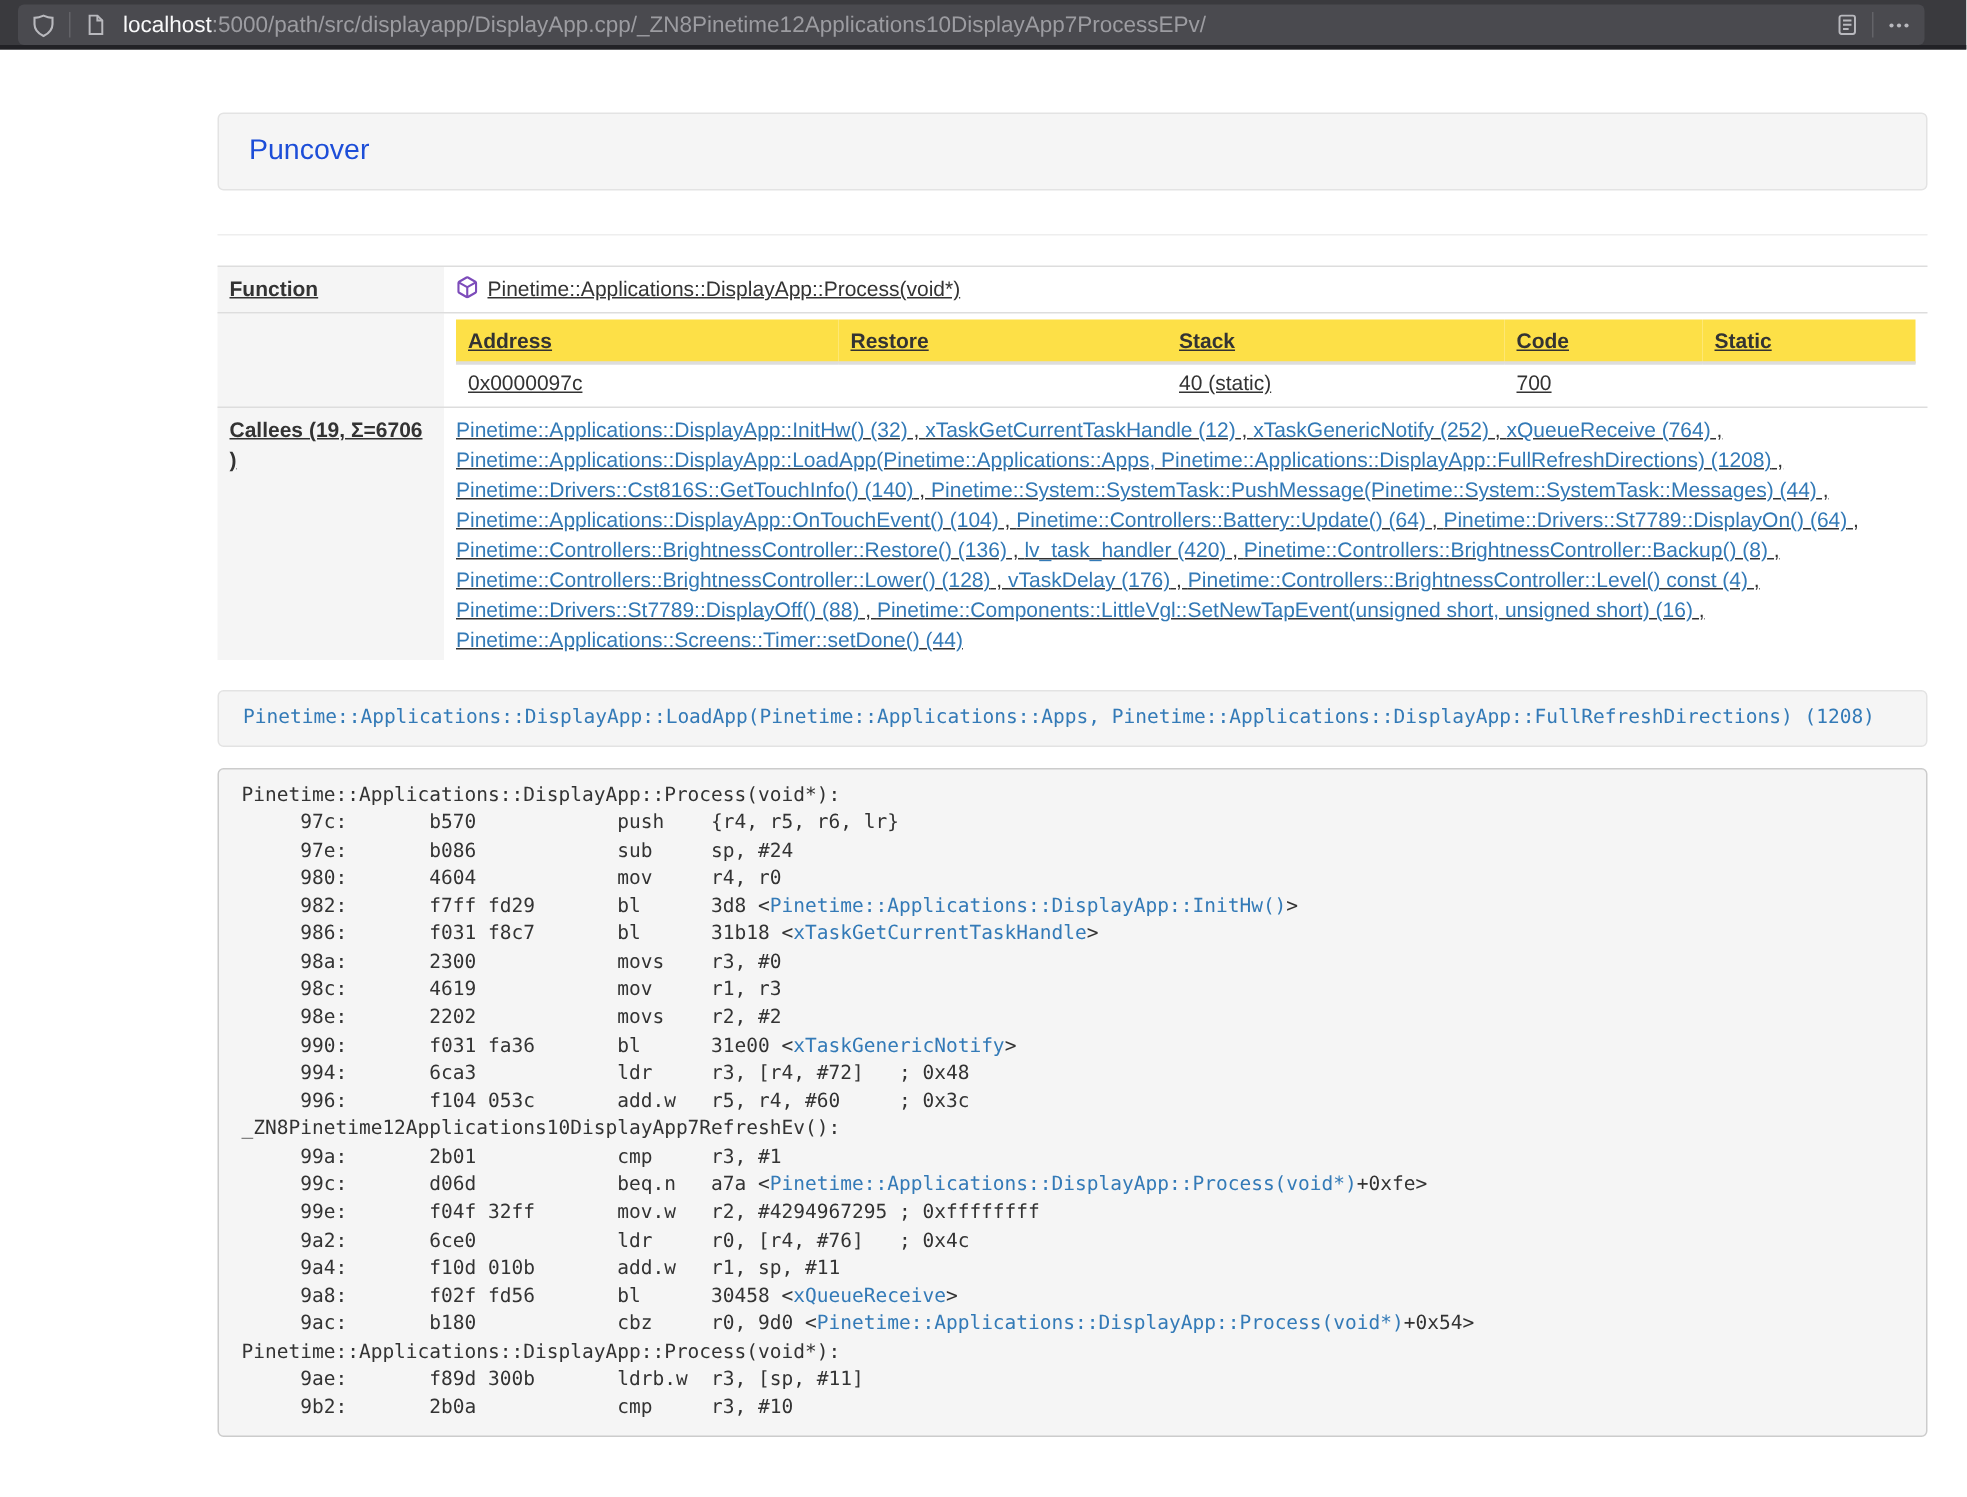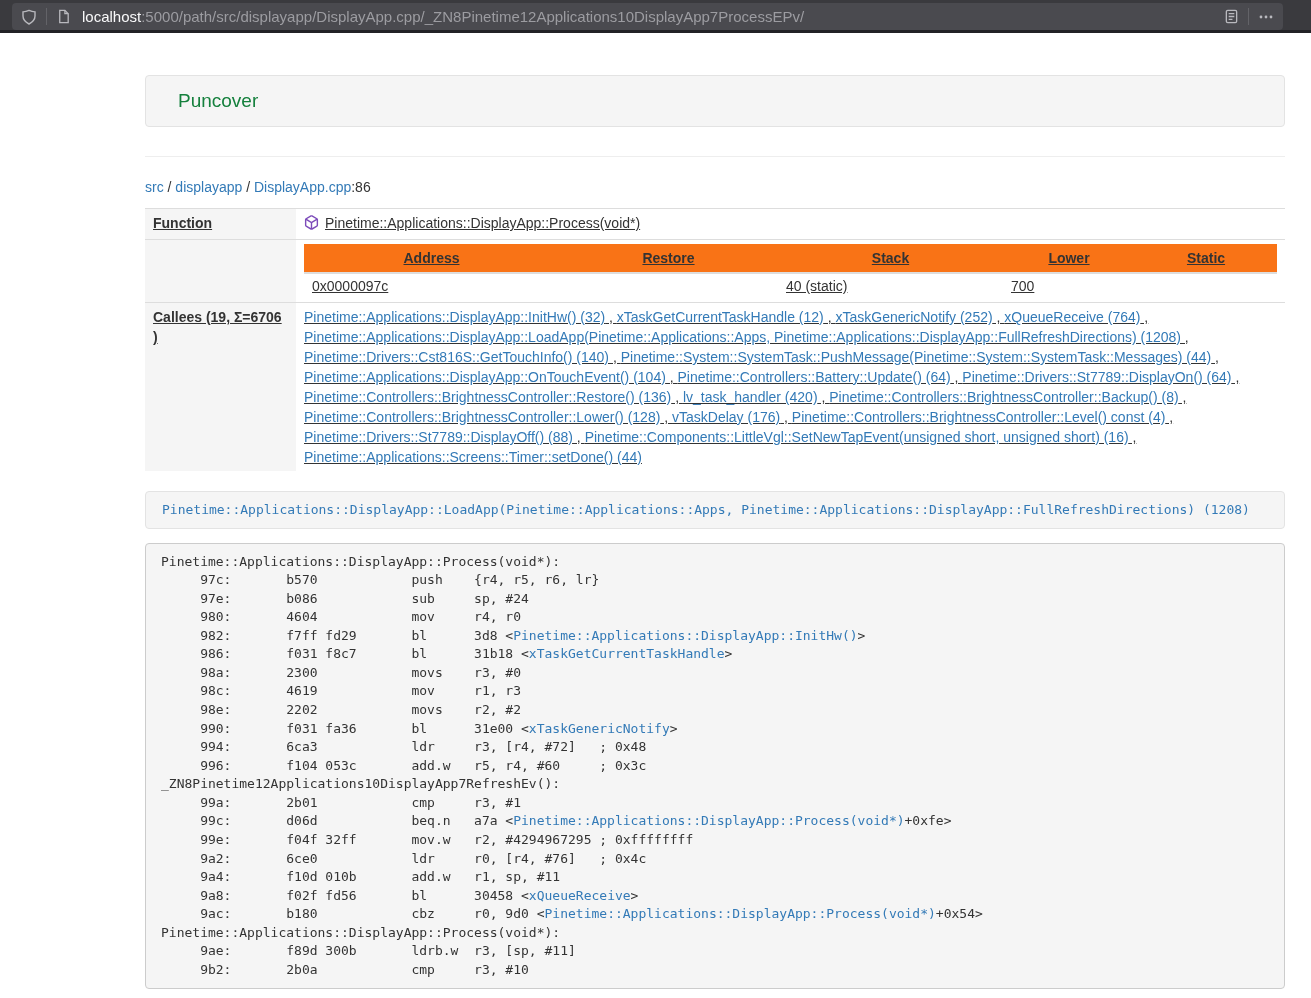--- a/index.html
+++ b/index.html
@@ -14,36 +14,36 @@
   .chrome-icon { display:flex; align-items:center; justify-content:center; padding:0 9px; height:100%; cursor:pointer; }
   .chrome-icon svg { stroke:#b9b9be; fill:none; stroke-width:1.4; }
   .vdivider { width:1px; height:17px; background:#636368; }
   .urltext { flex:1; font-size:15px; color:#9c9ca1; white-space:nowrap; overflow:hidden; padding-left:2px; }
   .urlhost { color:#f9f9fa; }
   .dots svg circle { fill:#b9b9be; stroke:none; }
 
   
   .container { width:1140px; margin-left:145px; color:#333; }
   .panel { margin-top:42px; background:#f5f5f5; border:1px solid #e3e3e3;
-           border-radius:4px; padding:14px 32px; font-size:19px; color:#15803d; }
+           border-radius:4px; padding:14px 20px; font-size:19px; color:#1d4ed8; }
   hr { border:none; border-top:1px solid #eee; margin:29px 0 20px 0; }
 
   .breadcrumb { font-size:14px; line-height:20px; margin-bottom:11px; }
   a { color:#337ab7; text-decoration:none; cursor:pointer; }
   .crumb-sep { color:#333; }
   .crumb-suffix { color:#333; }
 
   table.ftable { width:100%; border-collapse:collapse; font-size:14px; margin-bottom:20px;text-decoration:underline; }
   table.ftable > tbody > tr > th,
   table.ftable > tbody > tr > td { border-top:1px solid #ddd; padding:4px 8px;
         text-align:left; vertical-align:top; line-height:20px; }
   table.ftable > tbody > tr > th { background:#f5f5f5; font-weight:bold; width:151px; }
 
   table.itable { width:100%; border-collapse:collapse; }
-  table.itable th { background:#f97316; font-weight:bold; text-align:center;
+  table.itable th { background:#fde047; font-weight:bold; text-align:left;
         padding:4px 8px; border-bottom:2px solid #ddd; line-height:20px; }
   table.itable td { padding:2px 8px; text-align:left; line-height:20px; }
 
   .func-cell { display:flex; align-items:flex-start; }
   .cube { margin:2px 6px 0 0; flex:none; }
   .cube svg path { fill:#7d4cba; }
 
   .callee-sep { color:#333; }
 
   .well { background:#f5f5f5; border:1px solid #e3e3e3; border-radius:4px;
@@ -90,27 +90,20 @@
 </div>
 
 <div class="container">
 
   <div class="panel">
     <span>Puncover</span>
   </div>
 
   <hr>
 
-  <div class="breadcrumb">
-    <a href="#">src</a>
-    <span class="crumb-sep">/</span>
-    <a href="#">displayapp</a>
-    <span class="crumb-sep">/</span>
-    <a href="#">DisplayApp.cpp</a><span class="crumb-suffix">:86</span>
-  </div>
 
   <table class="ftable">
     <tbody>
       <tr>
         <th>Function</th>
         <td>
           <div class="func-cell">
             <span class="cube">
               <svg width="15" height="15" viewBox="0 0 16 16">
                 <path fill-rule="evenodd" d="M8.878.392a1.75 1.75 0 0 0-1.756 0l-5.25 3.045A1.75 1.75 0 0 0 1 4.951v6.098c0 .624.332 1.2.872 1.514l5.25 3.045a1.75 1.75 0 0 0 1.756 0l5.25-3.045c.54-.313.872-.89.872-1.514V4.951c0-.624-.332-1.2-.872-1.514ZM7.875 1.69a.25.25 0 0 1 .25 0l4.63 2.685L8 7.133 3.245 4.375ZM2.5 5.677v5.372c0 .09.047.171.125.216l4.625 2.683V8.432Zm6.25 8.271 4.625-2.683a.25.25 0 0 0 .125-.216V5.677L8.75 8.432Z"></path>
@@ -129,21 +122,21 @@
                 <col style="width:219px">
                 <col style="width:225px">
                 <col style="width:132px">
                 <col>
               </colgroup>
             <thead>
               <tr>
                 <th>Address</th>
                 <th>Restore</th>
                 <th>Stack</th>
-                <th>Lower</th>
+                <th>Code</th>
                 <th>Static</th>
               </tr>
             </thead>
             <tbody>
               <tr>
                 <td>0x0000097c</td>
                 <td></td>
                 <td>40 (static)</td>
                 <td>700</td>
                 <td></td>

